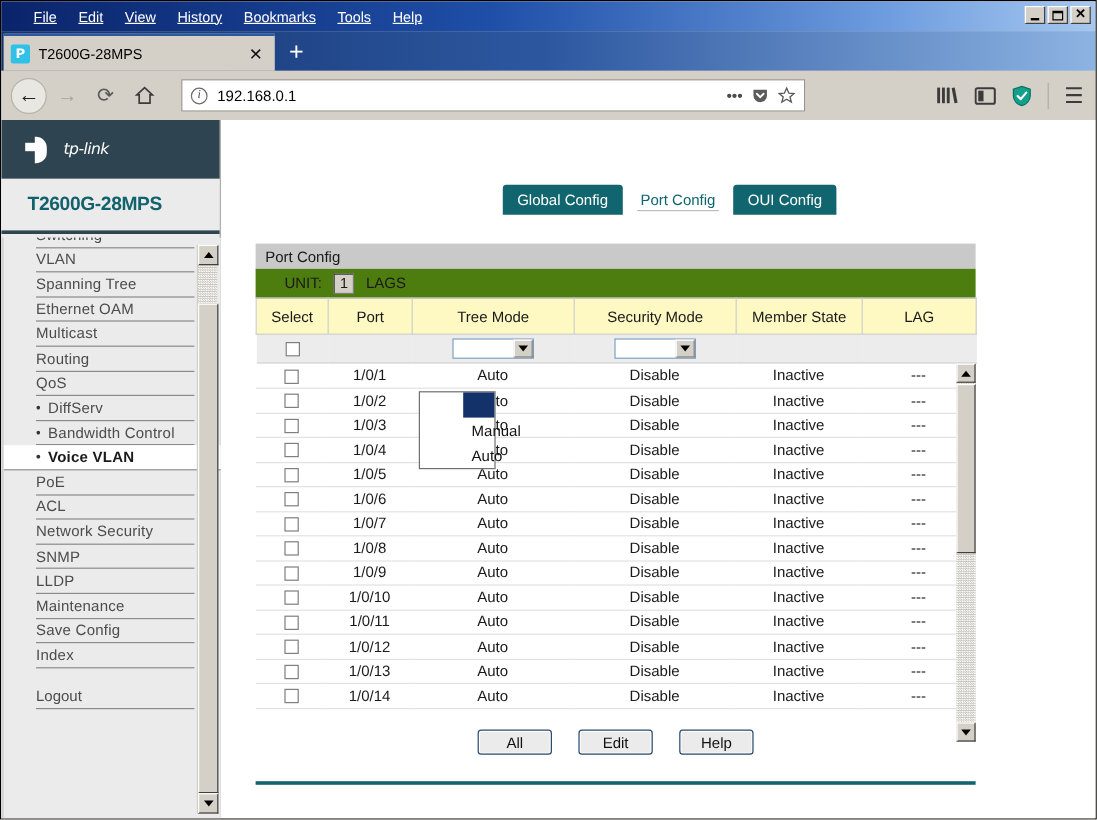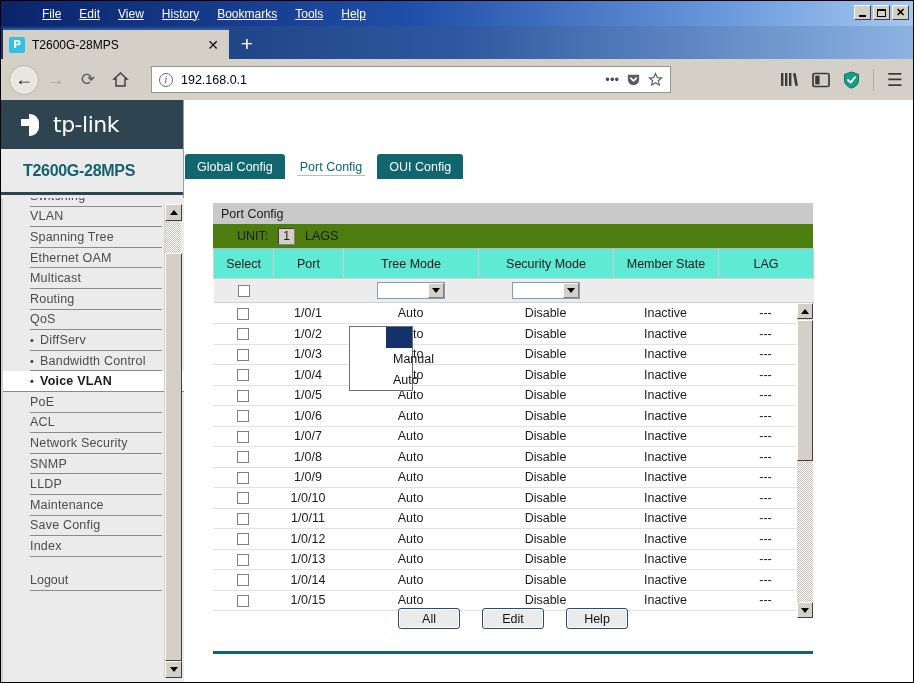--- a/index.html
+++ b/index.html
@@ -18,21 +18,21 @@
     overflow: hidden;
   }
 
   
   .titlebar {
     position: absolute; left: 0; top: 0; width: 912px; height: 25px;
     background: linear-gradient(to right, #0a246a 0%, #1f4fa8 45%, #6b9ade 80%, #a6c8ef 100%);
     display: flex; align-items: center;
   }
   .menubar {
-    display: flex; align-items: center; height: 25px; padding-left: 4px; gap: 0px; margin-left: 28px;
+    display: flex; align-items: center; height: 25px; padding-left: 18px; gap: 0px;
   }
   .menuitem {
     color: #ffffff; font-size: 12px; padding: 2px 9px; line-height: 14px;
     white-space: nowrap;
   }
   .menuitem u { text-decoration: underline; }
   .wincontrols {
     position: absolute; right: 4px; top: 4px; display: flex; gap: 2px;
   }
   .winbtn {
@@ -117,21 +117,21 @@
   }
   .logo-mark { width: 26px; height: 22px; position: relative; margin-right: 6px; }
   .logo-mark:before {
     content: ""; position: absolute; left: 8px; top: 0; width: 10px; height: 22px;
     background: #fff; border-radius: 0 9px 9px 0;
   }
   .logo-mark:after {
     content: ""; position: absolute; left: 0; top: 5px; width: 11px; height: 7px; background: #fff;
   }
   .logo-text {
-    color: #fff; font-size: 22px; letter-spacing: -0.5px; font-family: "DejaVu Sans", sans-serif;
+    color: #fff; font-size: 13px; letter-spacing: -0.5px; font-family: "DejaVu Sans", sans-serif; font-style: italic;
   }
   .model {
     height: 46px; display: flex; align-items: center; padding-left: 22px;
     color: #12626e; font-size: 16px; font-weight: bold; letter-spacing: -0.3px;
     border-bottom: 3px solid #2f4451; background: #ebebeb;
   }
   .navlist { position: absolute; left: 0; top: 98px; width: 183px; bottom: 0; background: #ebebeb;
     border-left: 2px solid #d0d0d0; overflow: hidden; }
   .nav-clip { position: relative; margin-top: -12px; }
   .nav-item {
@@ -168,21 +168,21 @@
     position: absolute; left: 0; width: 17px; background: #d4d0c8;
     border: 1px solid #fff; border-right-color: #404040; border-bottom-color: #404040;
   }
 
   
   .content {
     position: absolute; left: 184px; top: 0; right: 0; height: 582px; background: #fff;
   }
   .tabrow {
     position: absolute; left: 0; top: 53px; width: 100%; height: 26px;
-    display: flex; align-items: flex-end; padding-left: 0;
+    display: flex; align-items: flex-end; padding-left: 20px; justify-content: center;
   }
   .ptab {
     height: 25px; padding: 0 12px; display: flex; align-items: center;
     font-size: 12.5px; color: #ffffff; background: #11656f; margin-right: 2px;
     border-radius: 3px 3px 0 0;
   }
   .ptab.active {
     background: #ffffff; color: #11656f; border: 1px solid #ffffff;
     position: relative;
   }
@@ -202,21 +202,21 @@
     font-size: 12.5px; color: #1a1a1a; gap: 10px;
   }
   .unit-btn {
     min-width: 16px; padding: 0 4px; height: 17px; background: #d4d0c8;
     border: 1px solid #808080; border-top-color: #404040; border-left-color: #404040;
     display: flex; align-items: center; justify-content: center; font-size: 12px;
   }
 
   table.grid { width: 100%; border-collapse: collapse; table-layout: fixed; }
   table.grid th {
-    background: #5eead4; font-weight: normal; font-size: 12.5px; color: #1a1a1a;
+    background: #fef9c3; font-weight: normal; font-size: 12.5px; color: #1a1a1a;
     height: 30px; border: 1px solid #cfcfcf; border-top: 1px solid #b8b8b8;
   }
   table.grid td {
     font-size: 12.5px; color: #1a1a1a; height: 20.5px; text-align: center;
     border-bottom: 1px solid #e2e2e2; background: #fff;
   }
   table.grid tr.filter-row td {
     background: #ececec; border-bottom: 1px solid #cfcfcf; height: 24px;
   }
   .cb {
@@ -631,28 +631,20 @@
                     <td>---</td>
                   </tr>
                   <tr>
                     <td><span class="cb"></span></td>
                     <td>1/0/14</td>
                     <td>Auto</td>
                     <td>Disable</td>
                     <td>Inactive</td>
                     <td>---</td>
                   </tr>
-                  <tr>
-                    <td><span class="cb"></span></td>
-                    <td>1/0/15</td>
-                    <td>Auto</td>
-                    <td>Disable</td>
-                    <td>Inactive</td>
-                    <td>---</td>
-                  </tr>
                 </tbody>
             </table>
           </div>
 
           <div class="tb-scroll">
             <div class="sb-arrow up">
                 <span class="tri up"></span>
               </div>
             <div class="tb-thumb" style="top:17px;height:141px;"></div>
             <div class="sb-arrow down">

